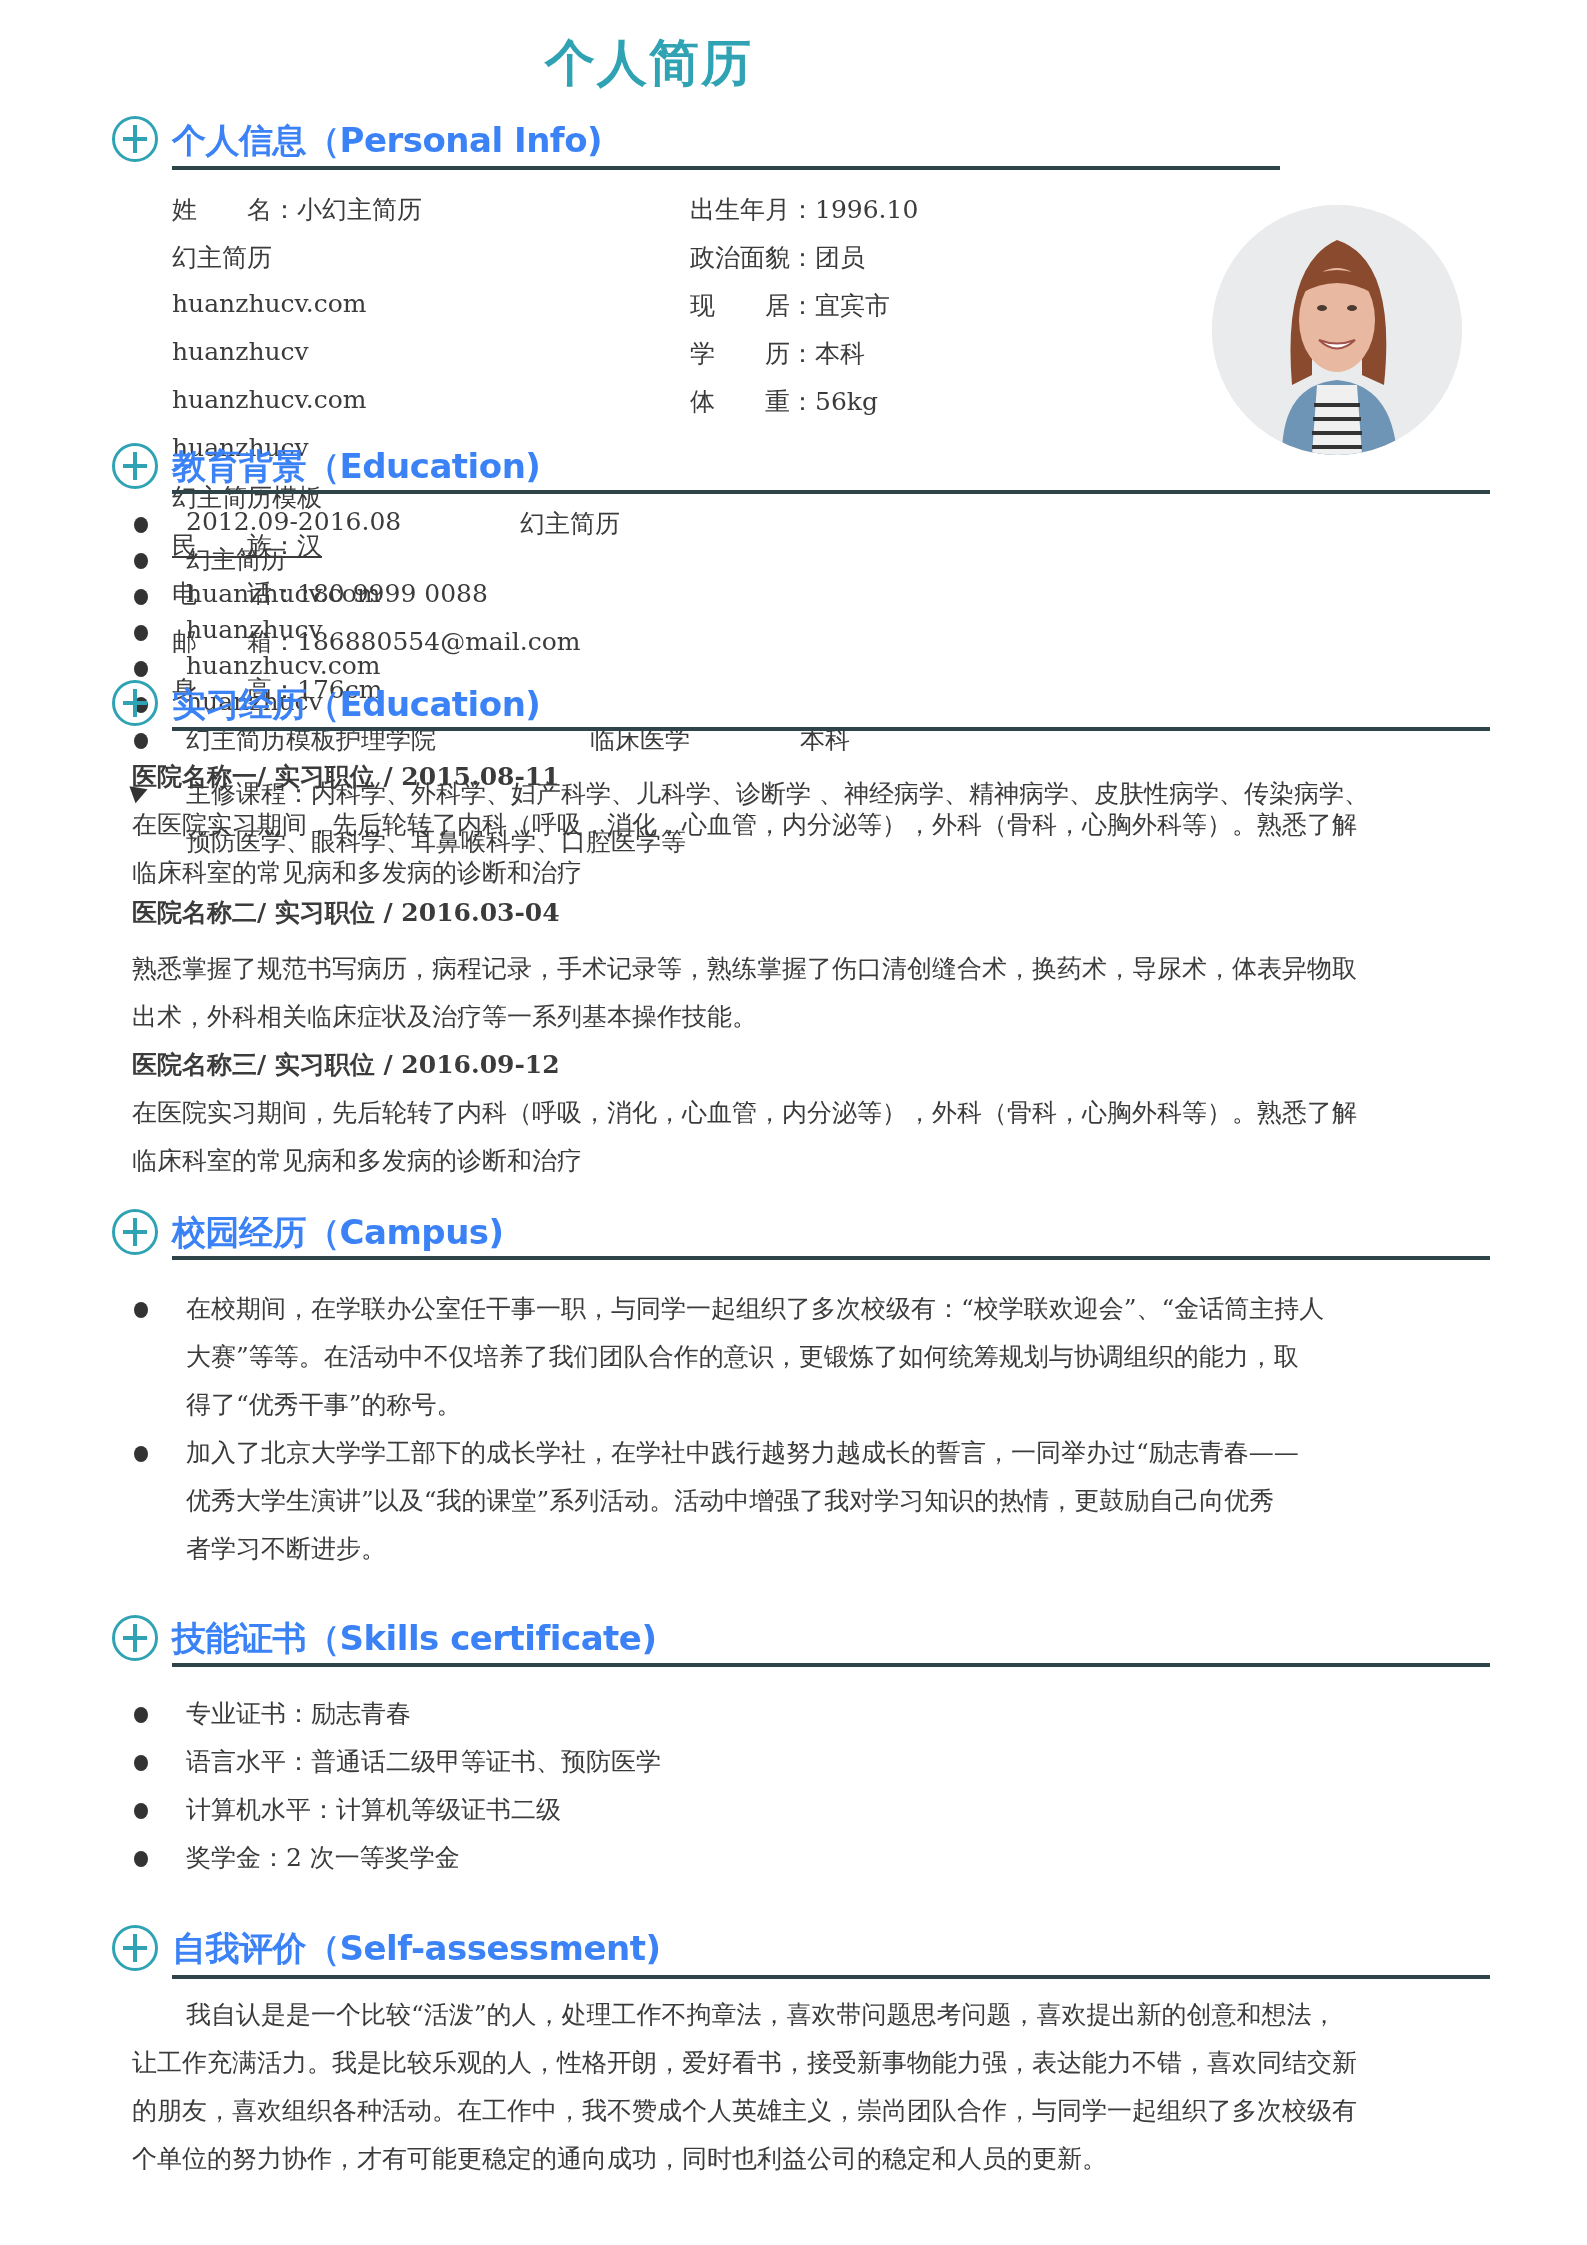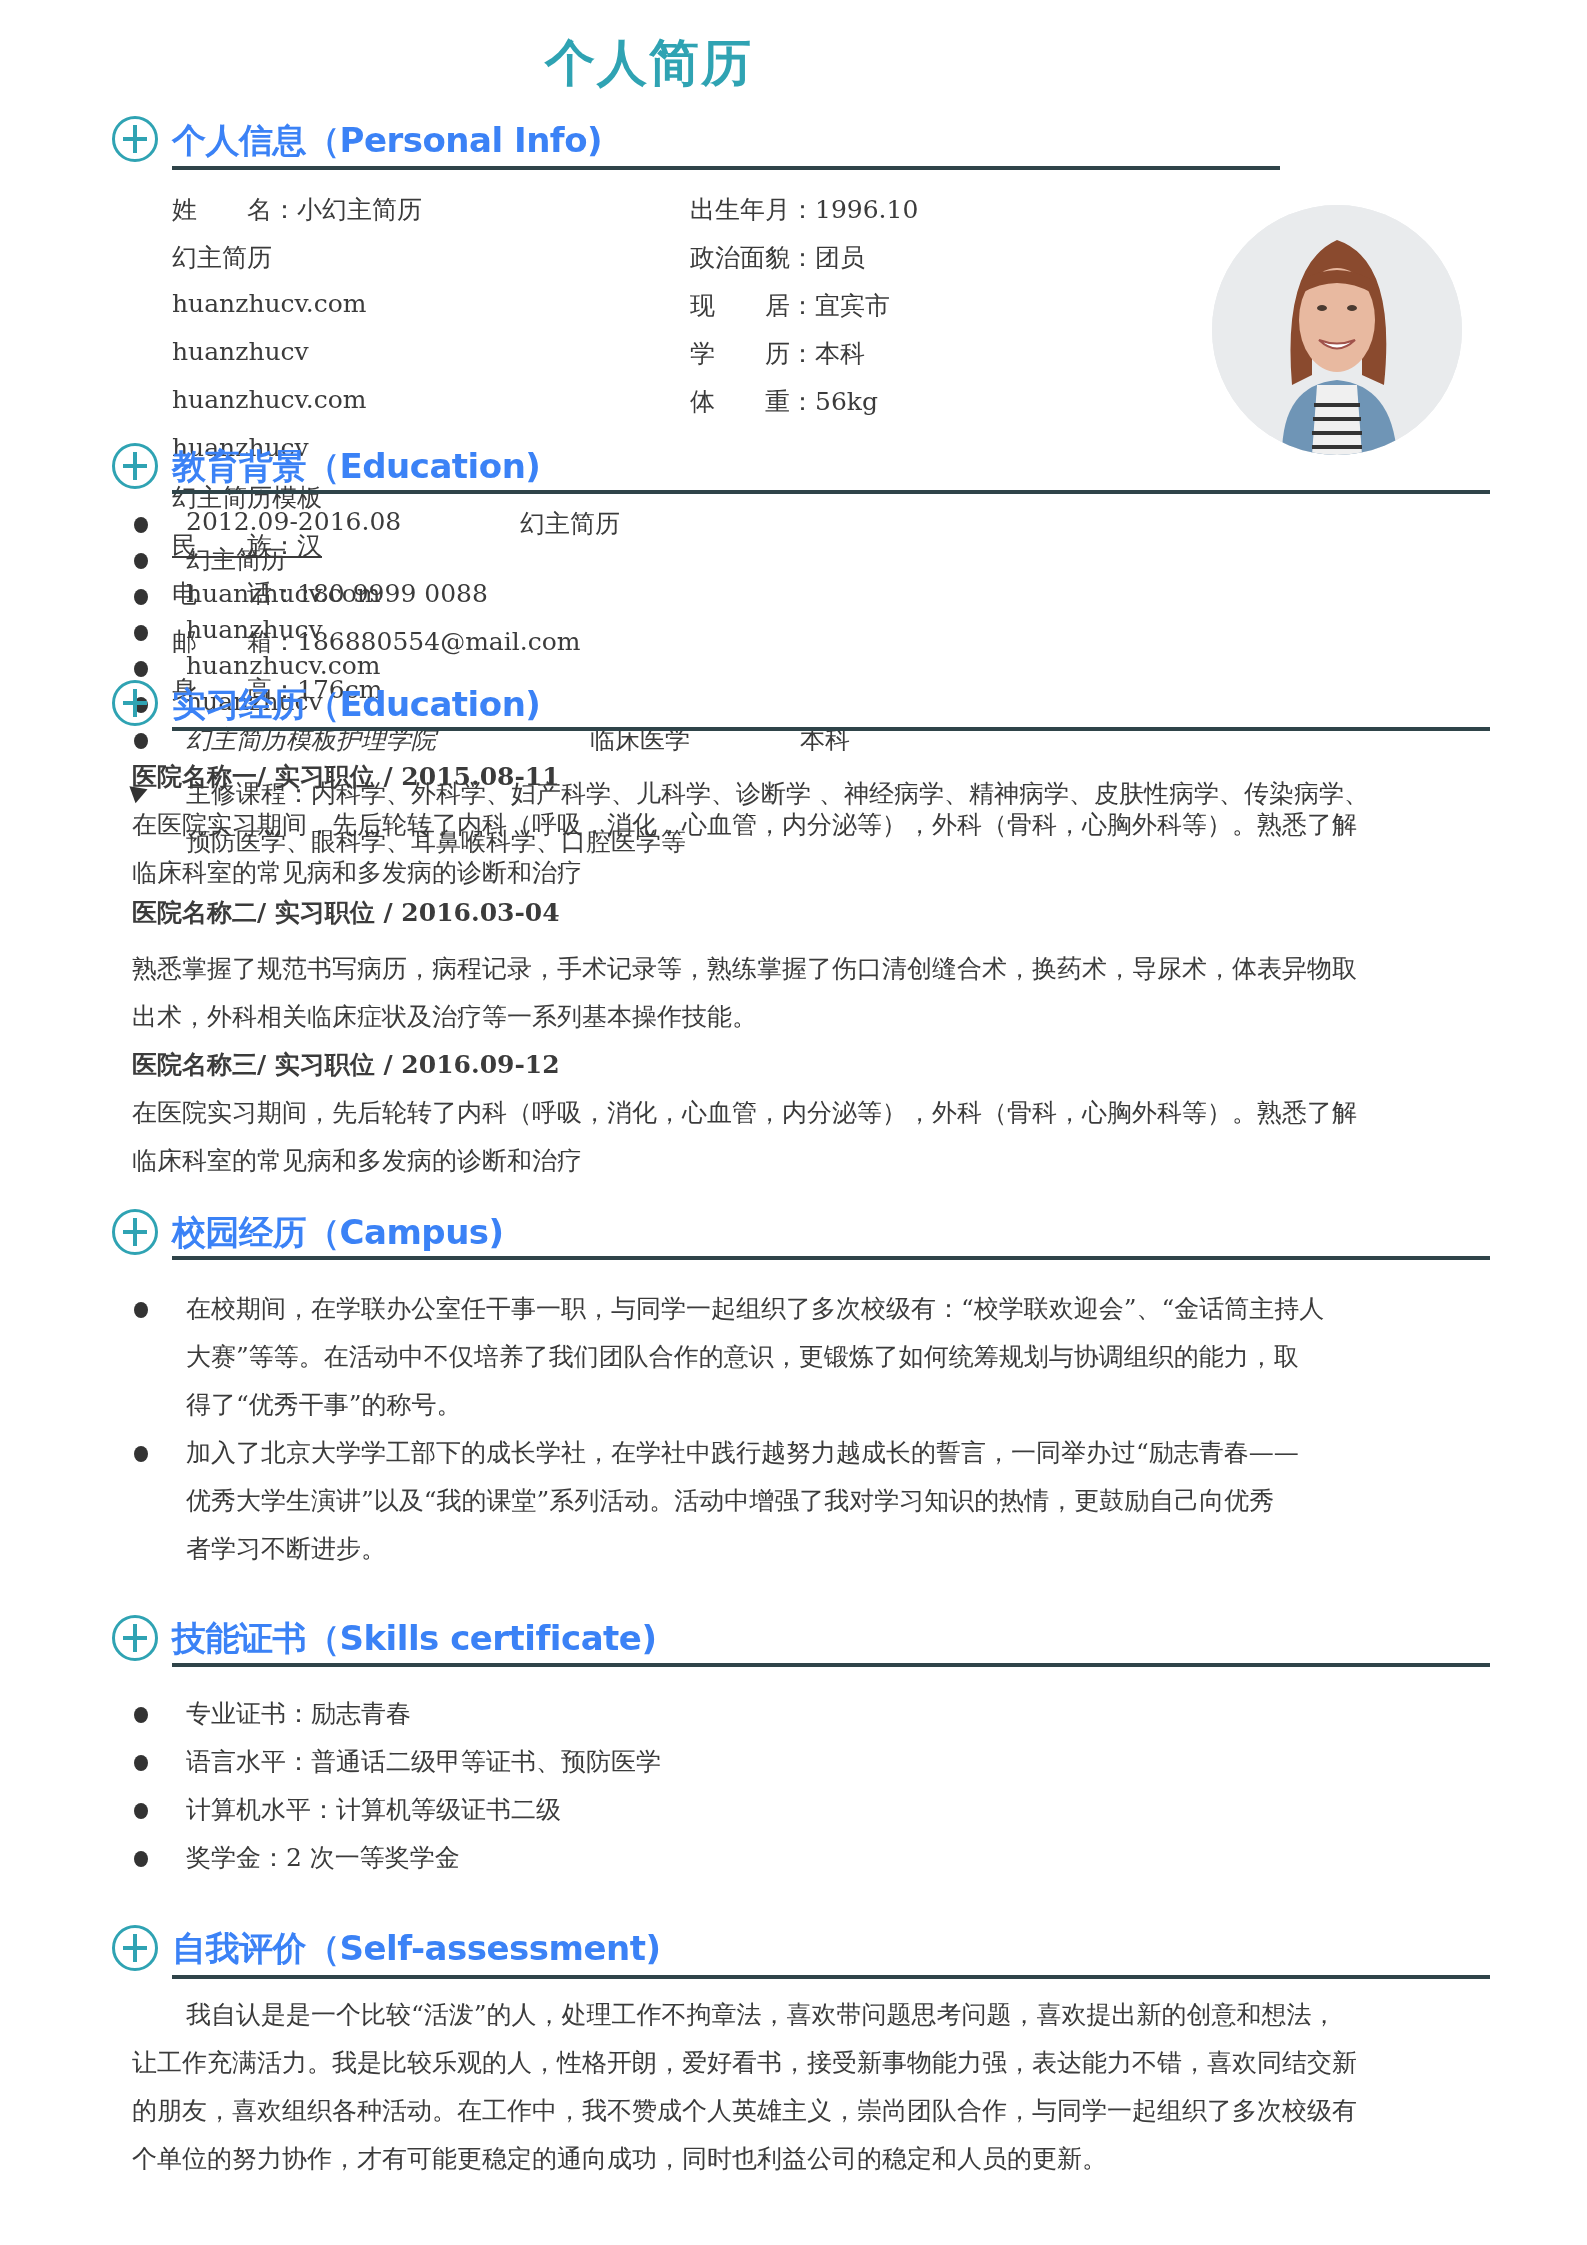--- a/index.html
+++ b/index.html
@@ -79,21 +79,21 @@
 <div class="abs dot" style="left:134px;top:589px;"></div>
 <div class="abs txt" style="left:186px;top:579px;">huanzhucv.com</div>
 <div class="abs dot" style="left:134px;top:625px;"></div>
 <div class="abs txt" style="left:186px;top:615px;">huanzhucv</div>
 <div class="abs dot" style="left:134px;top:661px;"></div>
 <div class="abs txt" style="left:186px;top:651px;">huanzhucv.com</div>
 <div class="abs dot" style="left:134px;top:697px;"></div>
 <div class="abs txt" style="left:186px;top:687px;">huanzhucv</div>
 
 <div class="abs dot" style="left:134px;top:733px;"></div>
-<div class="abs txt" style="left:186px;top:723px;font-style:italic;">幻主简历模板护理学院</div>
+<div class="abs txt" style="left:186px;top:723px;">幻主简历模板护理学院</div>
 <div class="abs txt" style="left:590px;top:723px;">临床医学</div>
 <div class="abs txt" style="left:800px;top:723px;">本科</div>
 
 <div class="abs arrow" style="left:132px;top:783px;"></div>
 <div class="abs txt" style="left:186px;top:777px;">主修课程：内科学、外科学、妇产科学、儿科学、诊断学 、神经病学、精神病学、皮肤性病学、传染病学、</div>
 <div class="abs txt" style="left:186px;top:825px;">预防医学、眼科学、耳鼻喉科学、口腔医学等</div>
 
 <div class="abs sec-icon" style="left:112px;top:680px;"></div>
 <div class="abs sec-title" style="left:172px;top:682px;">实习经历（Education)</div>
 <div class="abs sec-line" style="left:172px;top:727px;width:1318px;"></div>

